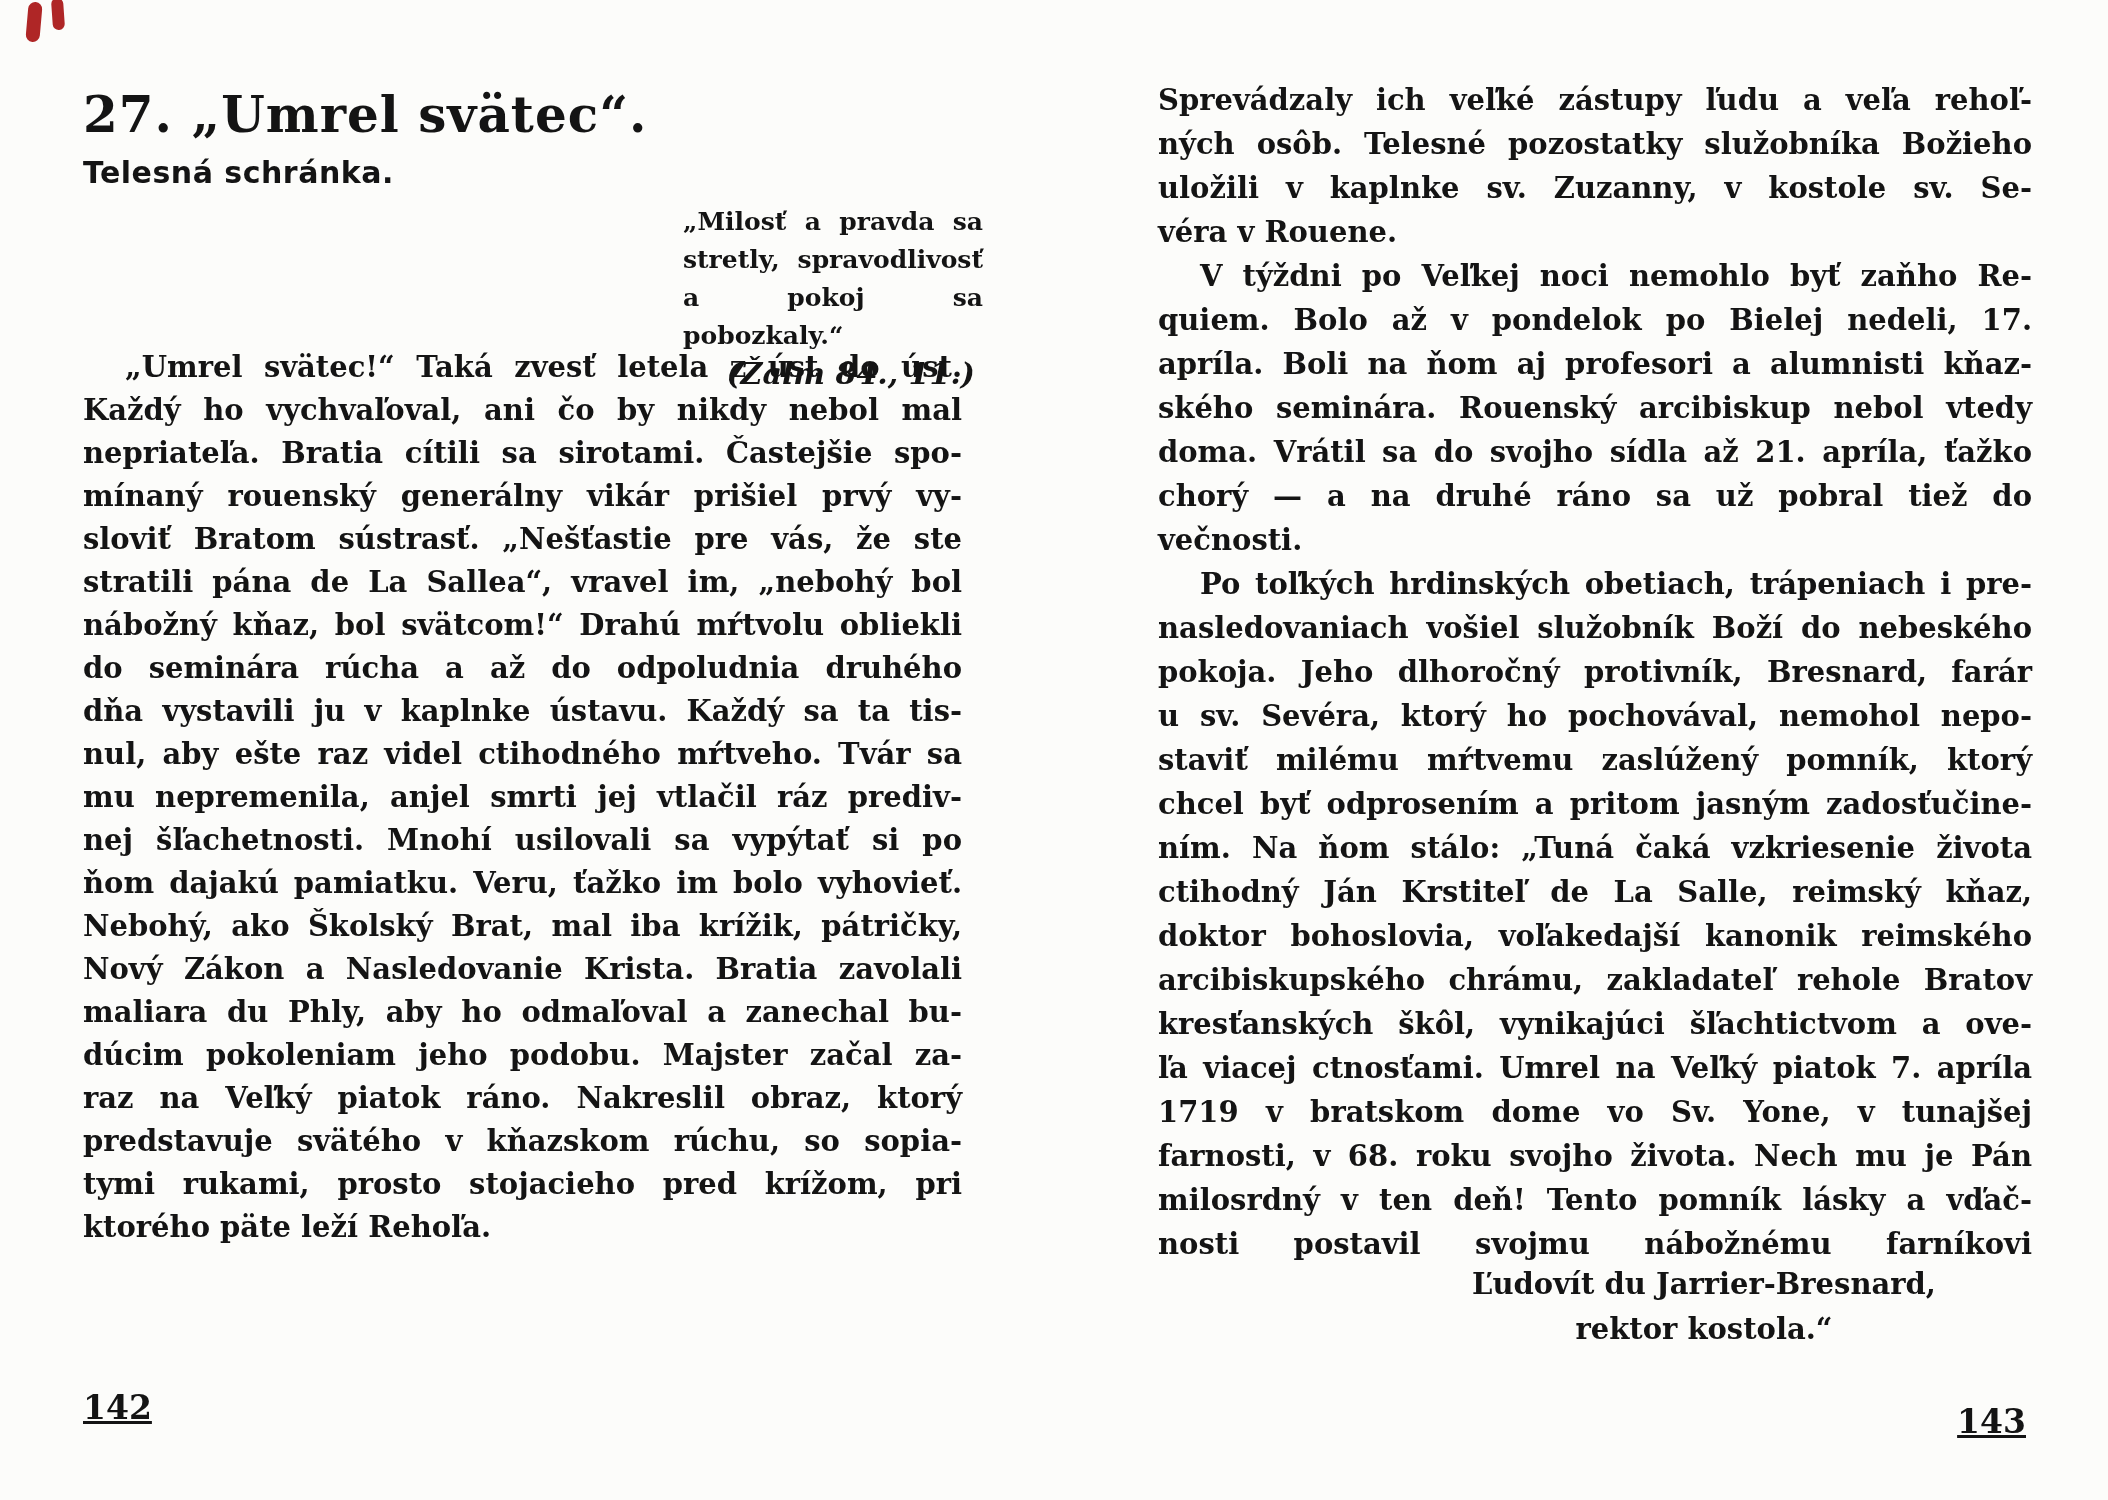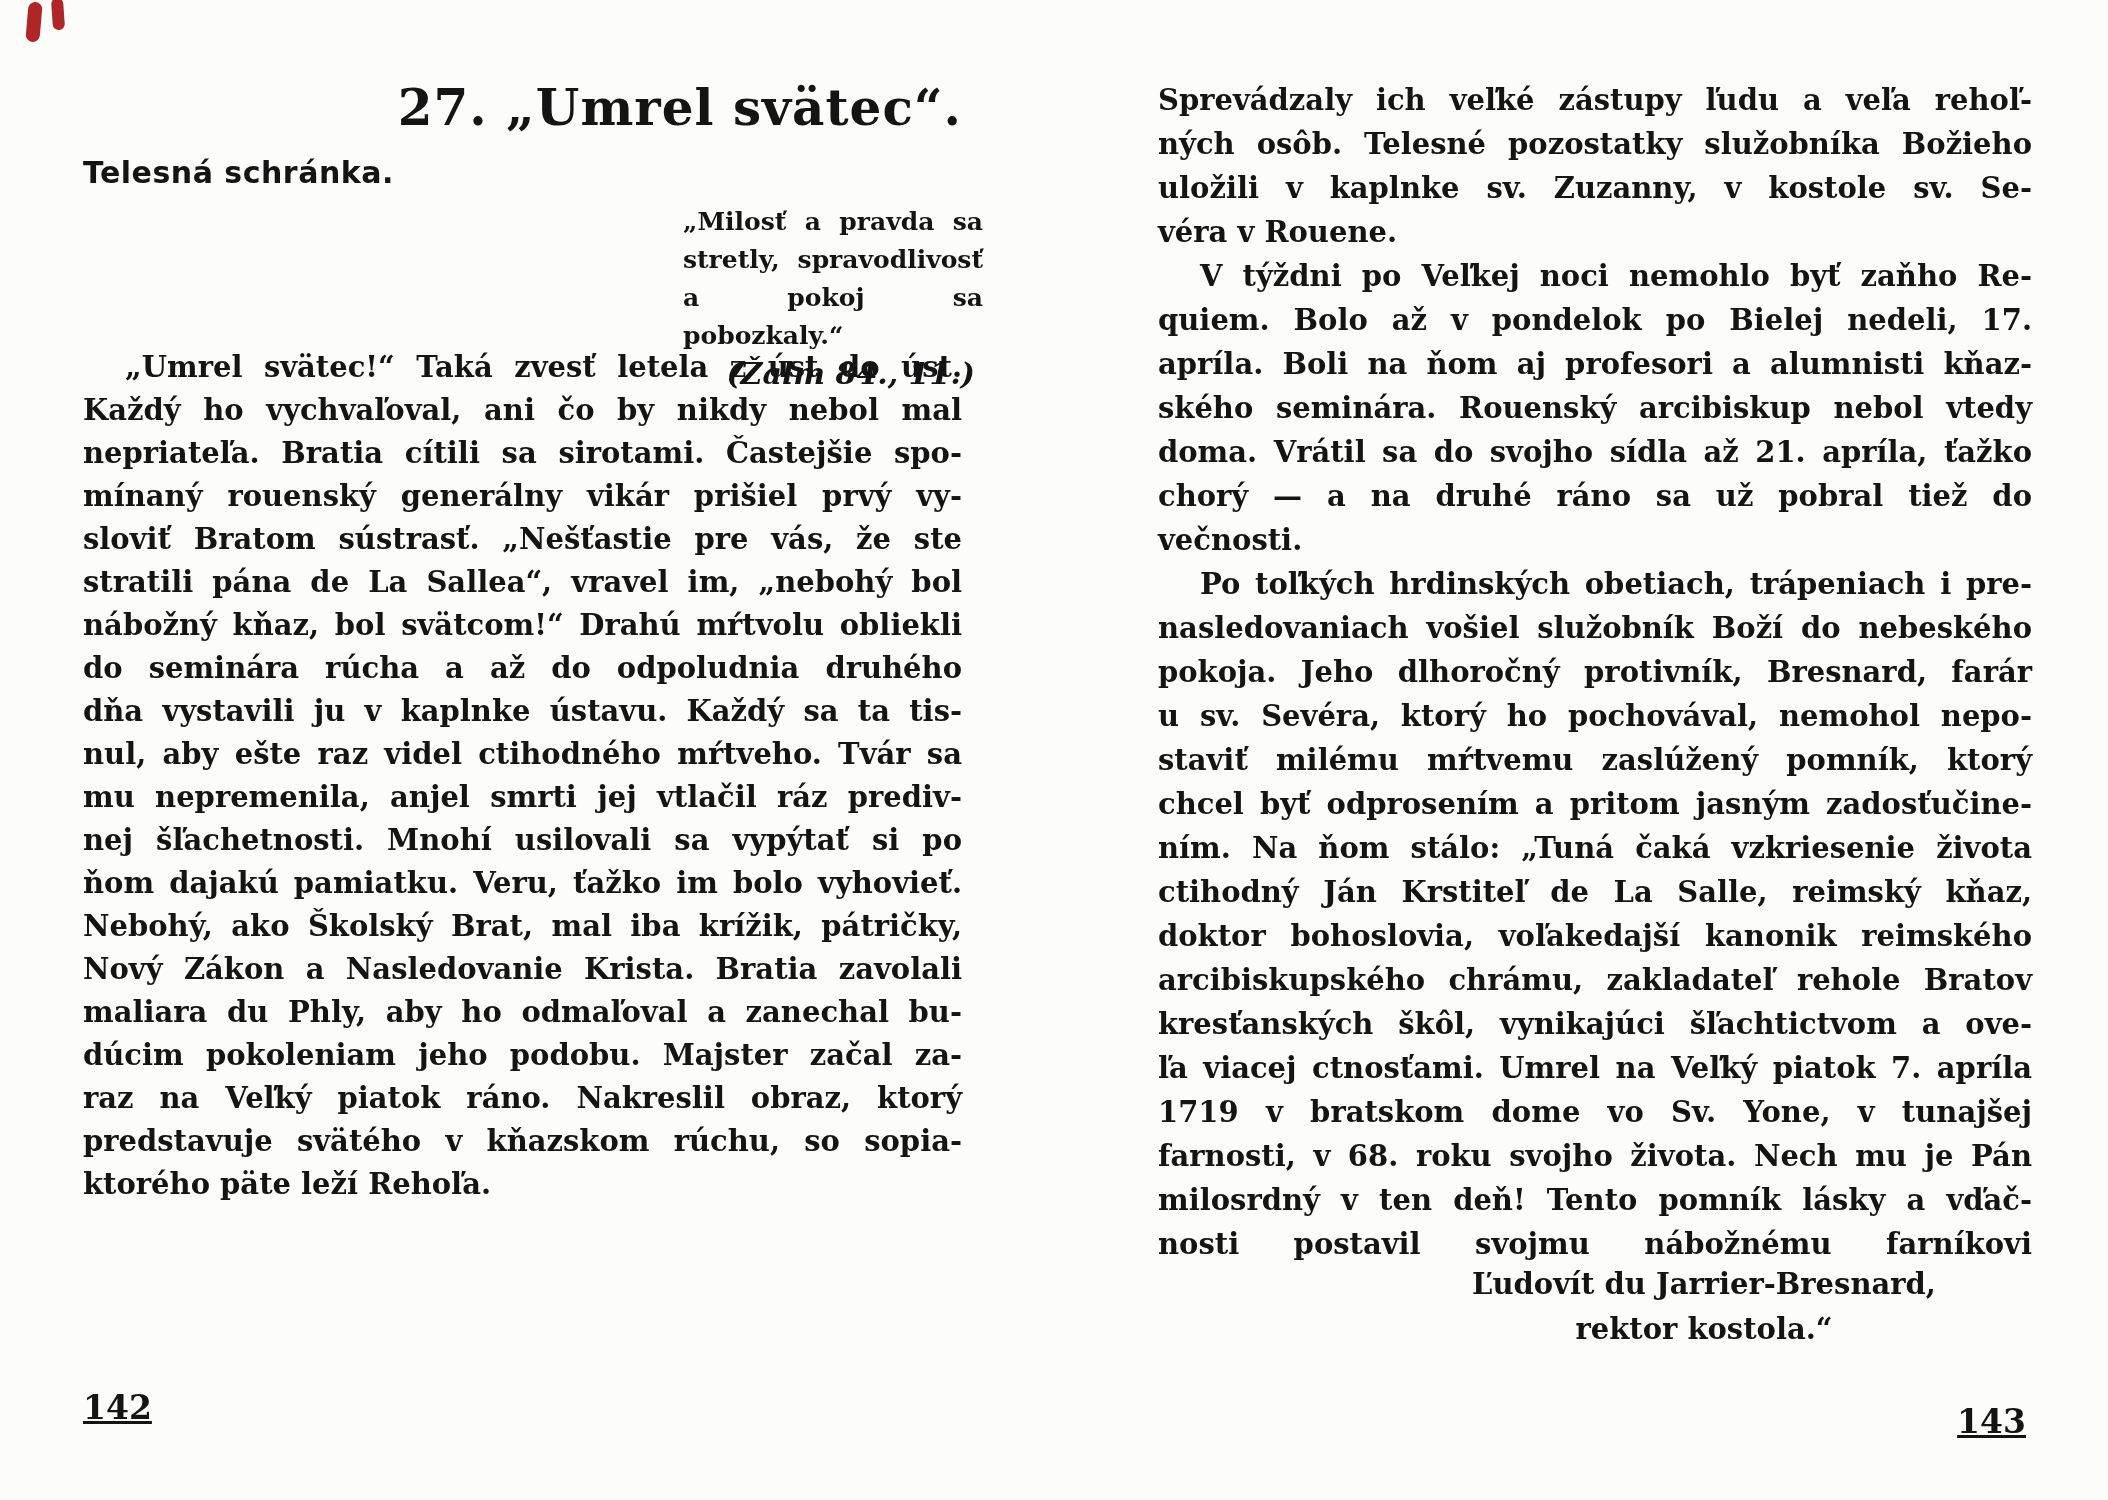--- a/index.html
+++ b/index.html
@@ -23,22 +23,22 @@
   
   .mark { position: absolute; background: var(--red_mark); border-radius: 7px; opacity: .92; }
   .m1 { left: 27px; top: 2px; width: 14px; height: 40px; transform: rotate(5deg); }
   .m2 { left: 52px; top: -2px; width: 12px; height: 32px; transform: rotate(-4deg); }
 
   .page { position: absolute; top: 0; height: 1500px; }
   .page-left  { left: 83px;  width: 879px; }
   .page-right { left: 1158px; width: 874px; }
 
   .title {
-    position: absolute; top: 78px; left: 0; width: 100%;
-    text-align: right;
+    position: absolute; top: 85px; left: 0; width: 100%;
+    text-align: left;
     font-size: 50px; font-weight: bold; letter-spacing: 1px;
     font-family: "DejaVu Serif", serif;
   }
   .subtitle {
     position: absolute; top: 155px; left: 0; width: 100%;
     text-align: left;
     font-size: 30px; font-weight: bold; letter-spacing: .5px;
     font-family: "DejaVu Sans", "Liberation Sans", sans-serif;
   }
   .quote {
@@ -107,20 +107,21 @@
           <div class="line">nul, aby ešte raz videl ctihodného mŕtveho. Tvár sa</div>
           <div class="line">mu nepremenila, anjel smrti jej vtlačil ráz prediv-</div>
           <div class="line">nej šľachetnosti. Mnohí usilovali sa vypýtať si po</div>
           <div class="line">ňom dajakú pamiatku. Veru, ťažko im bolo vyhovieť.</div>
           <div class="line">Nebohý, ako Školský Brat, mal iba krížik, pátričky,</div>
           <div class="line">Nový Zákon a Nasledovanie Krista. Bratia zavolali</div>
           <div class="line">maliara du Phly, aby ho odmaľoval a zanechal bu-</div>
           <div class="line">dúcim pokoleniam jeho podobu. Majster začal za-</div>
           <div class="line">raz na Veľký piatok ráno. Nakreslil obraz, ktorý</div>
           <div class="line">predstavuje svätého v kňazskom rúchu, so sopia-</div>
+          <div class="line">tymi rukami, prosto stojacieho pred krížom, pri</div>
           <div class="line last">ktorého päte leží Rehoľa.</div>
         </div>
       </div>
     <div class="pagenum pagenum-left">142</div>
   </section>
 
   <section class="page page-right">
     <div class="body-text body-right">
         <div class="para">
           <div class="line">Sprevádzaly ich veľké zástupy ľudu a veľa rehoľ-</div>

